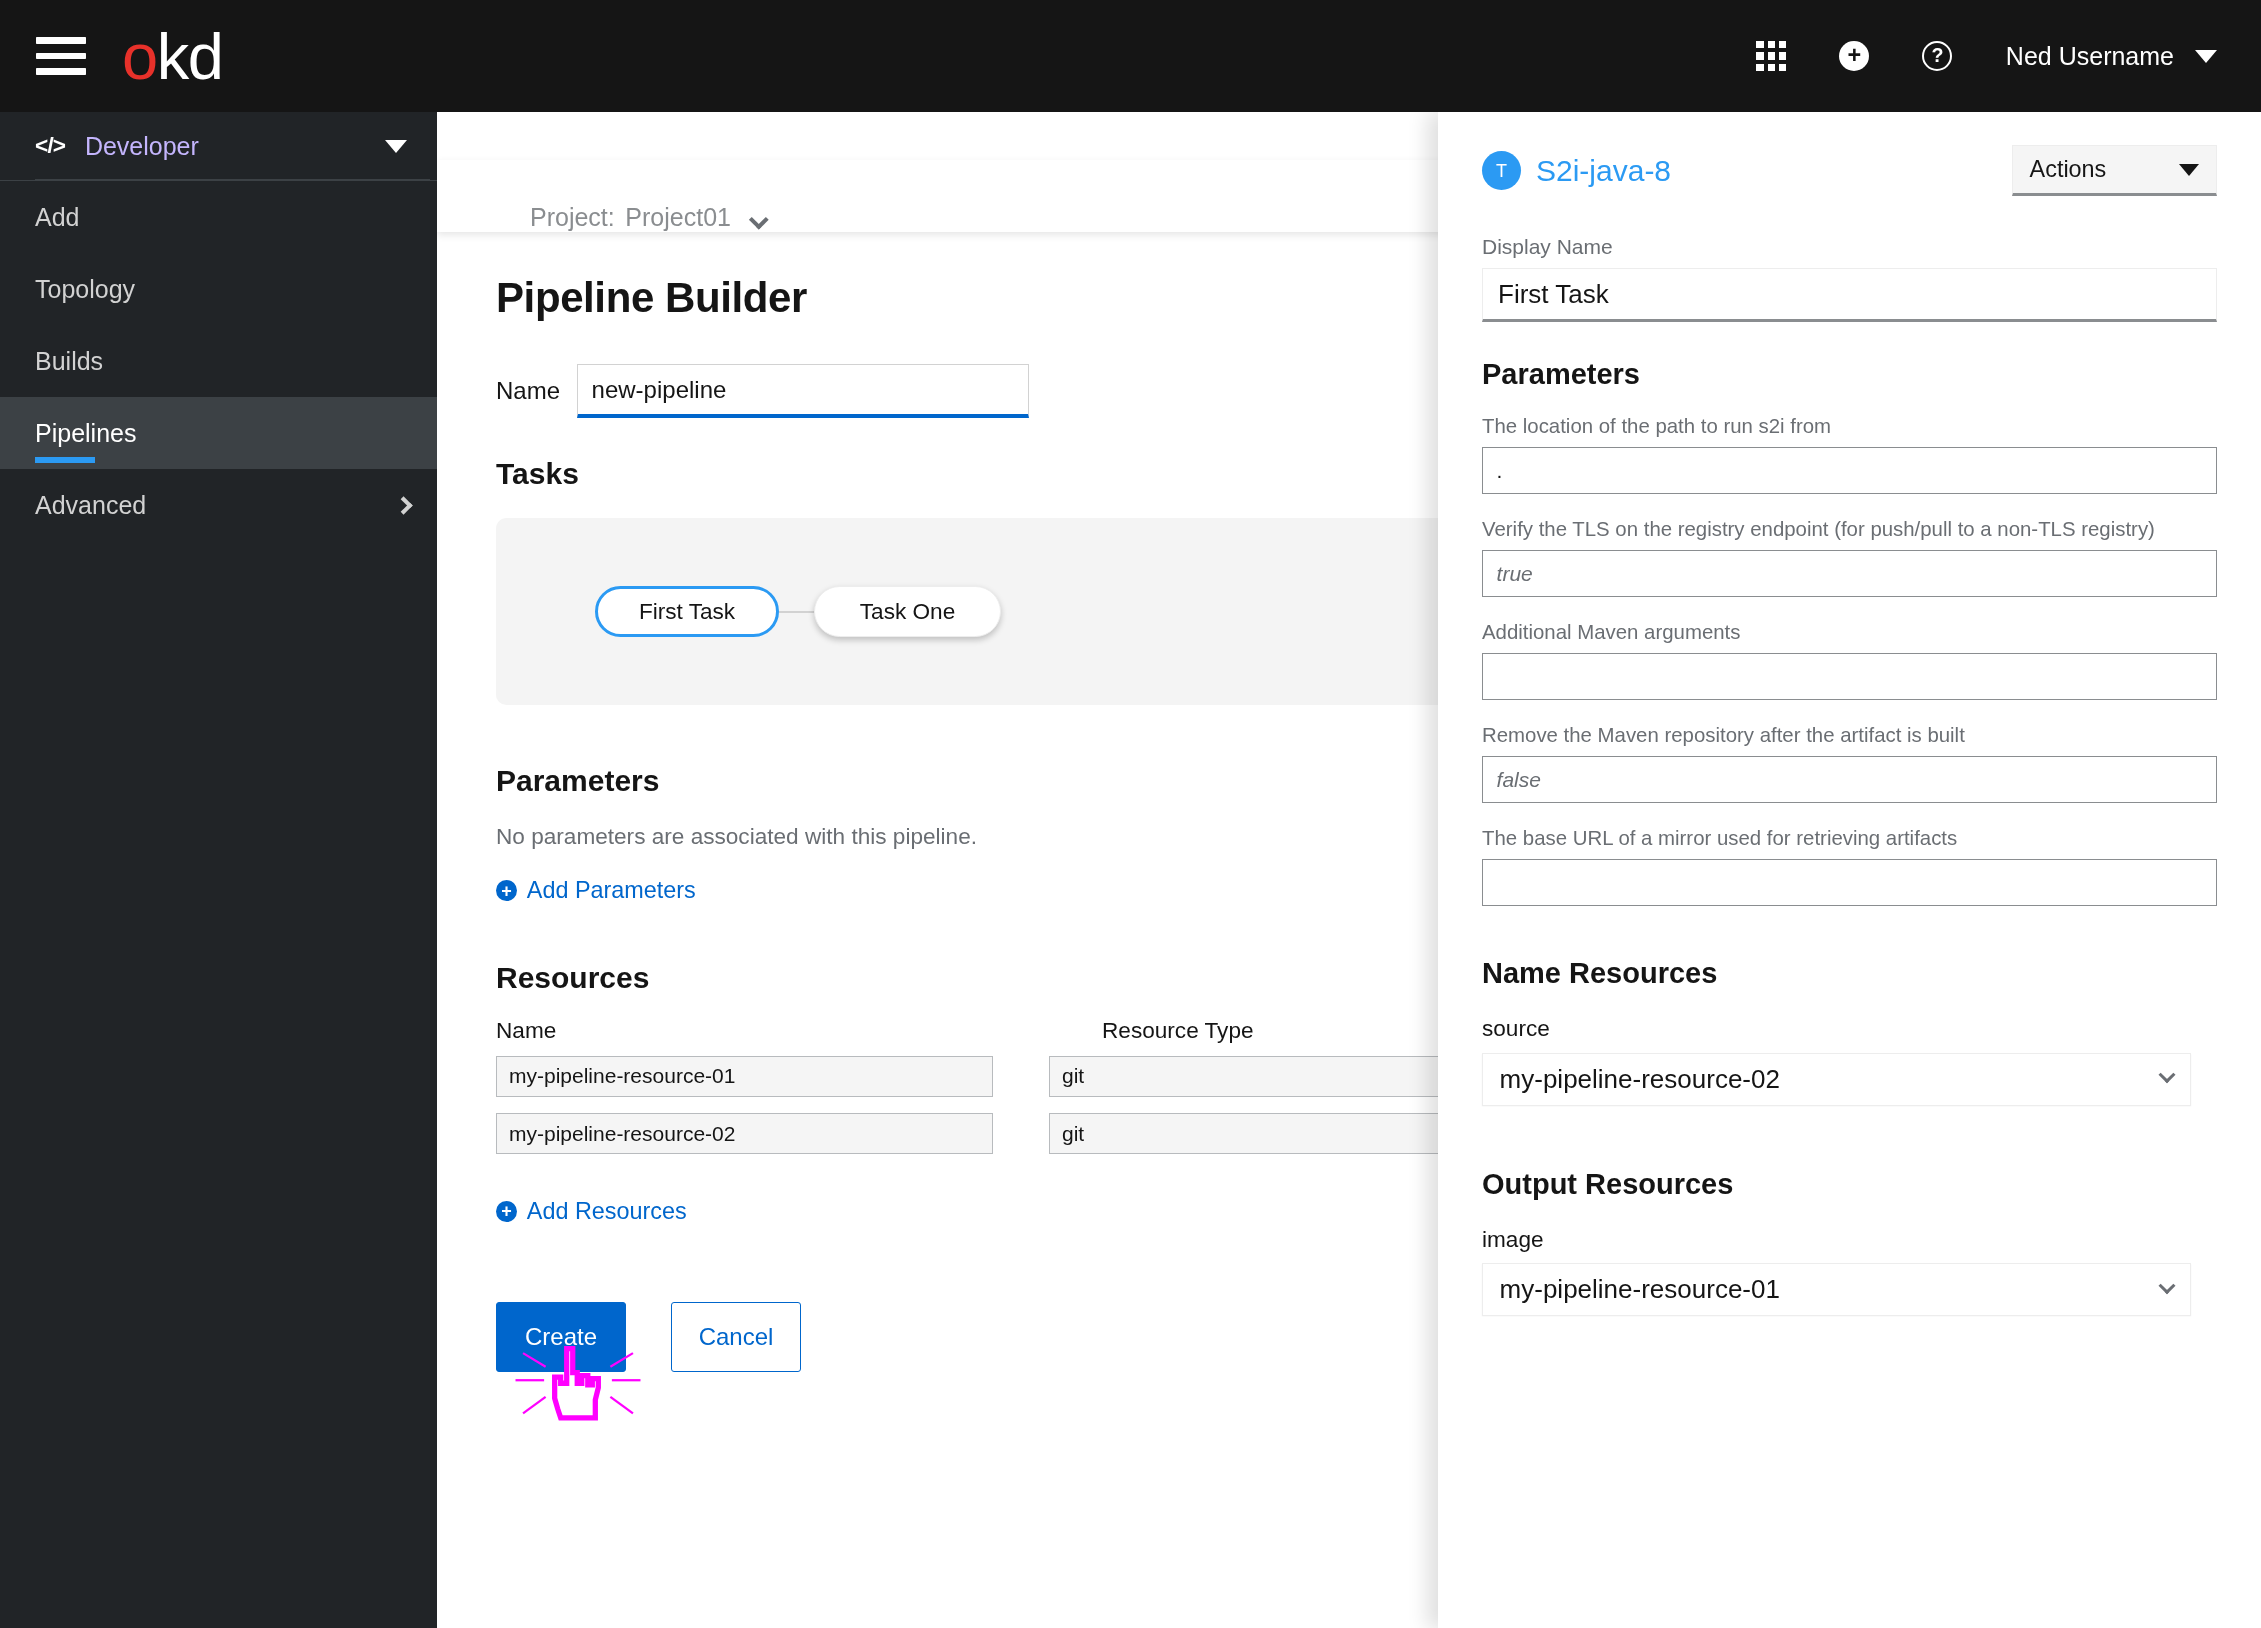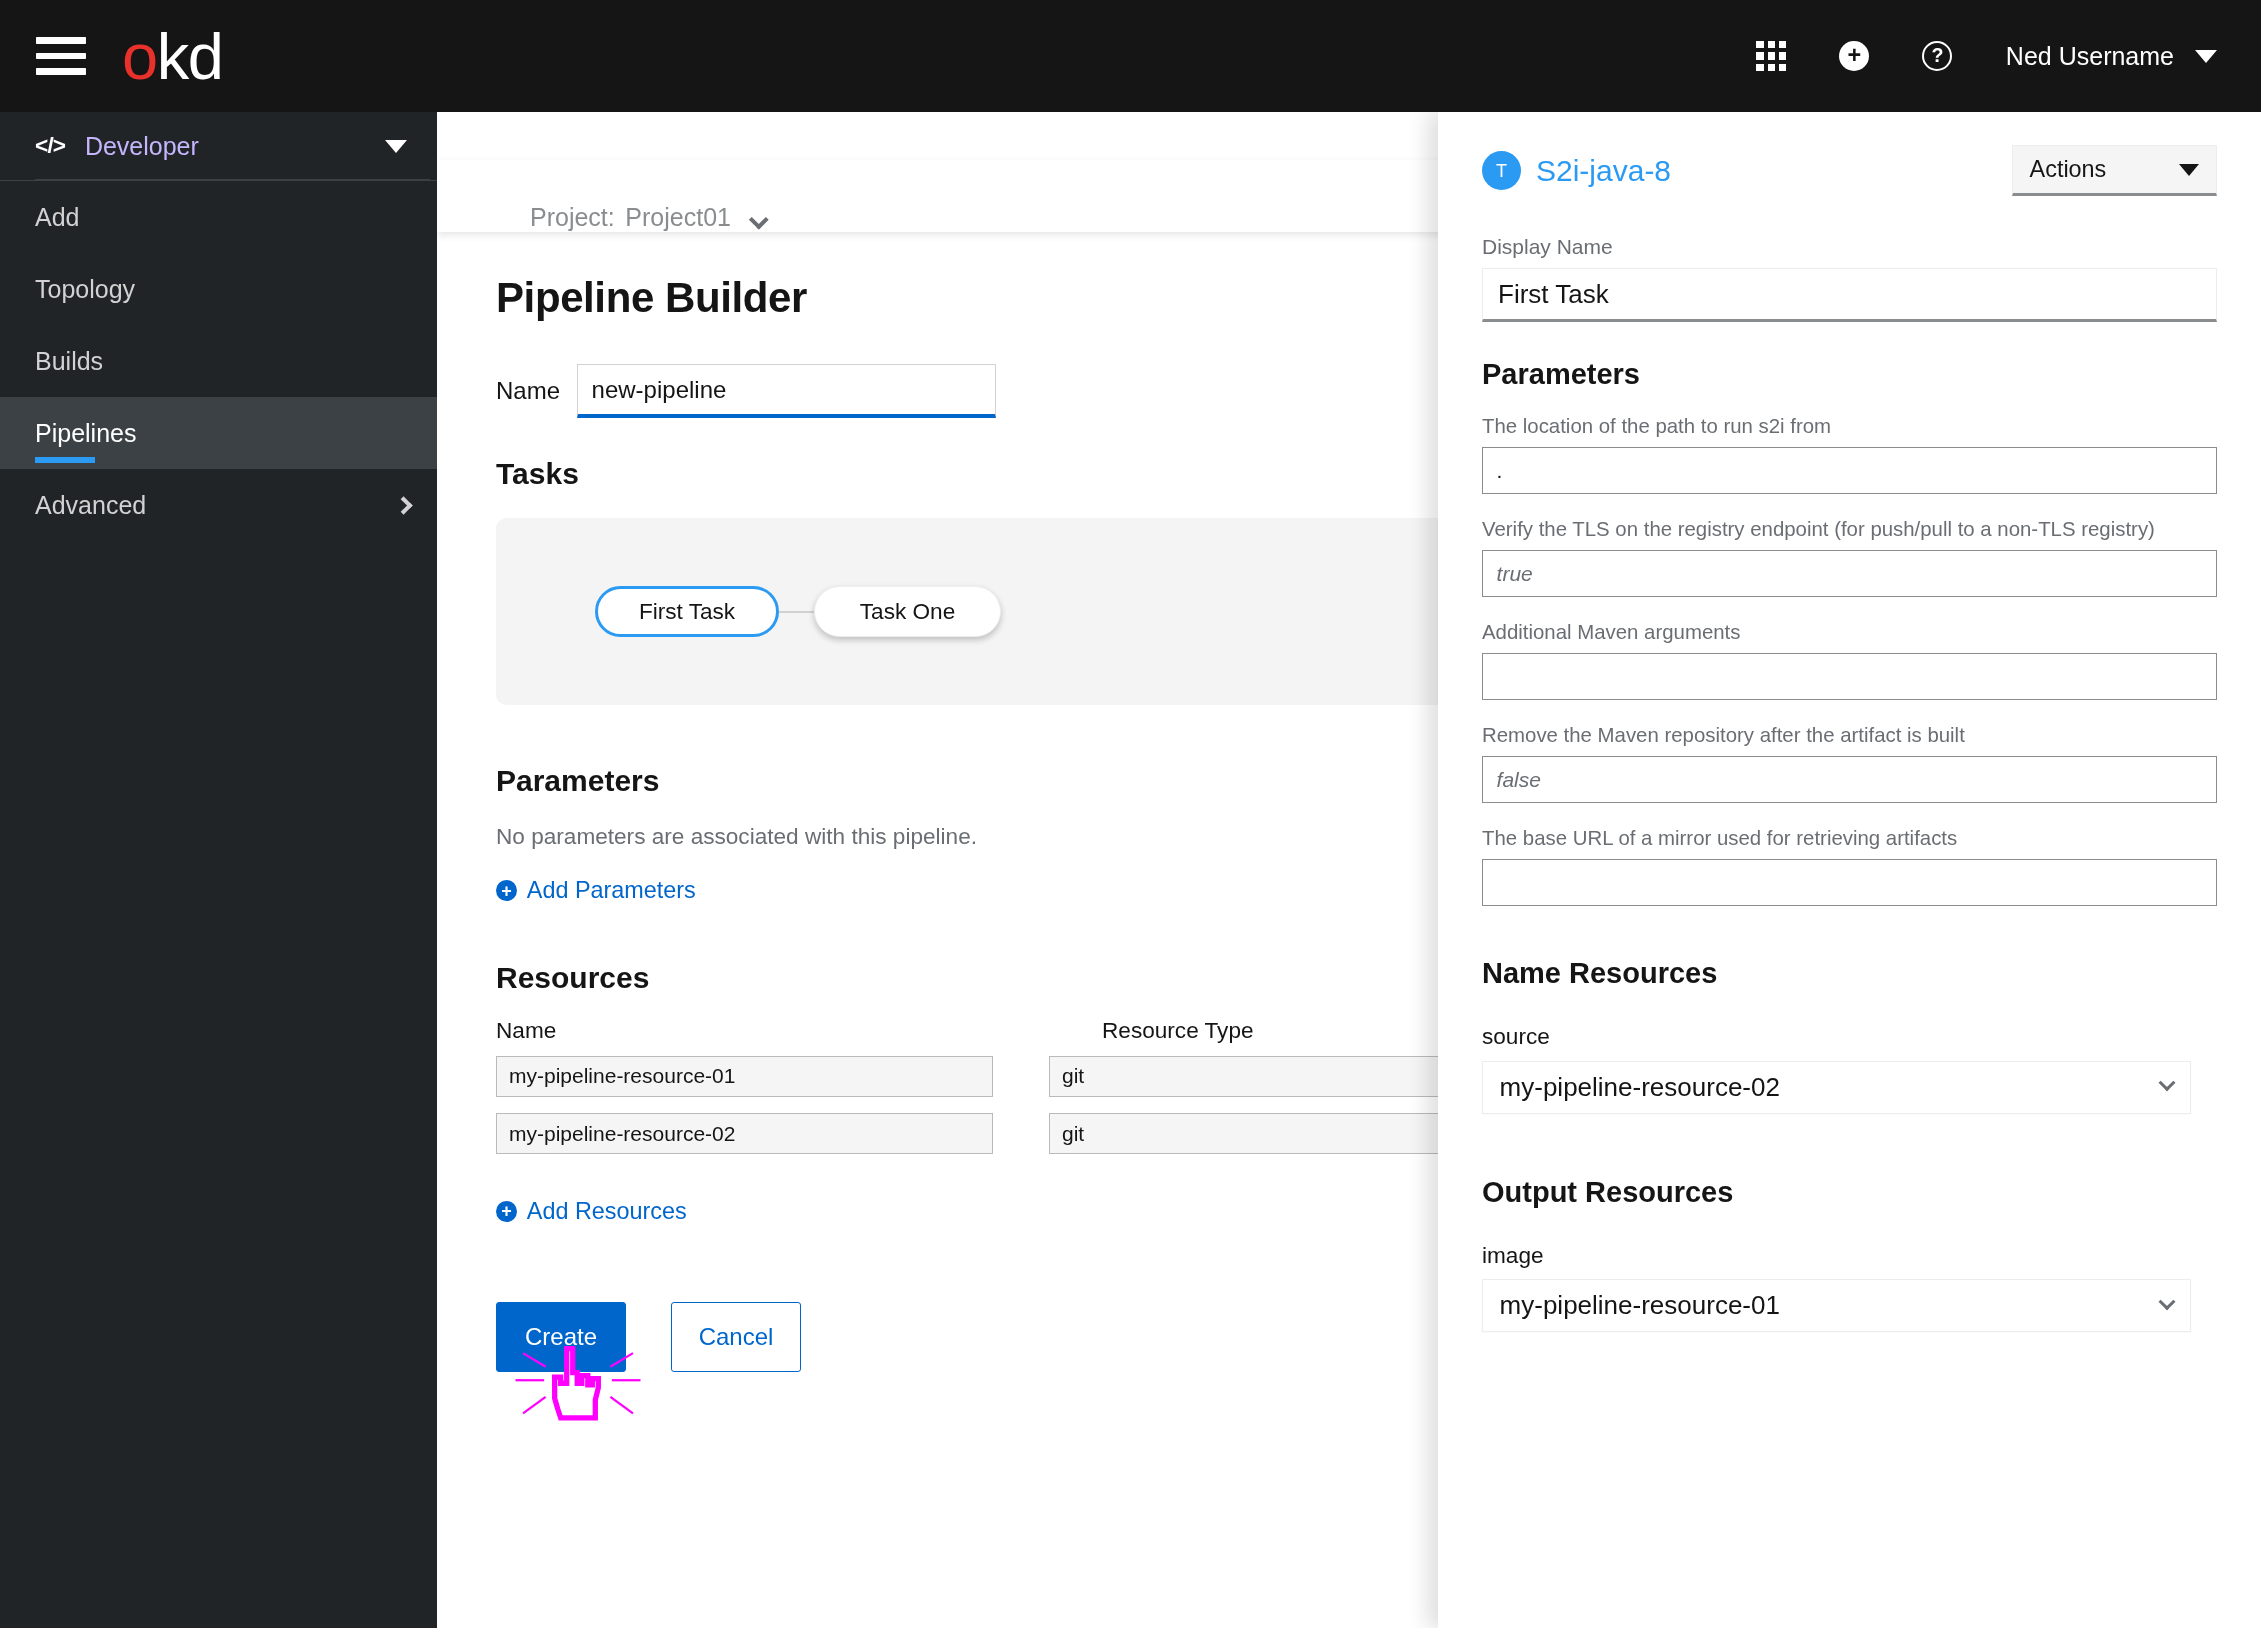--- a/index.html
+++ b/index.html
@@ -141,21 +141,21 @@
     border-right: 4.5px solid #6a6e73; border-bottom: 4.5px solid #6a6e73;
     transform: rotate(45deg) translate(-3.8px,-3.8px);
   }
 
   .page-body { padding: 42px 0 0 59px; }
   .page-title { font-size: 42px; font-weight: 700; color: #151515; letter-spacing: -0.4px; }
 
   .name-row { display: flex; align-items: center; margin-top: 42px; }
   .name-label { font-size: 24px; color: #151515; width: 81px; }
   .text-input-focused {
-    width: 419px; height: 54px;
+    width: 452px; height: 54px;
     border: 0.8px solid #d2d2d2; border-bottom: 4.5px solid #06c;
     background: #fff; font-size: 24px; color: #151515;
     padding: 0 13.6px; font-family: "Liberation Sans", sans-serif;
     outline: none;
   }
 
   .section-title { font-size: 30px; font-weight: 700; color: #151515; }
   .tasks-title { margin-top: 39px; }
 
   .tasks-canvas {
@@ -279,21 +279,21 @@
   .param-label { font-size: 20.4px; color: #6a6e73; }
   .param-input {
     width: 100%; height: 47px; margin-top: 9px;
     background: #fff; border: 0.8px solid #8a8d90;
     font-size: 21px; color: #151515; padding: 0 13.6px;
     display: flex; align-items: center;
     font-family: "Liberation Sans", sans-serif;
   }
   .param-input.placeholder { color: #6a6e73; font-style: italic; }
 
-  .res-label { font-size: 22.6px; color: #151515; margin-top: 34px; }
+  .res-label { font-size: 22.6px; color: #151515; margin-top: 26px; }
   .res-select {
     width: 709px; height: 53px; margin-top: 10.6px;
     background: #fff; border: 0.8px solid #ededed;
     box-shadow: 0 0.8px 1.5px rgba(0,0,0,0.06);
     display: flex; align-items: center;
     padding: 0 16.6px; font-size: 26px; color: #151515;
     cursor: pointer;
   }
   .res-select-caret {
     margin-left: auto;

